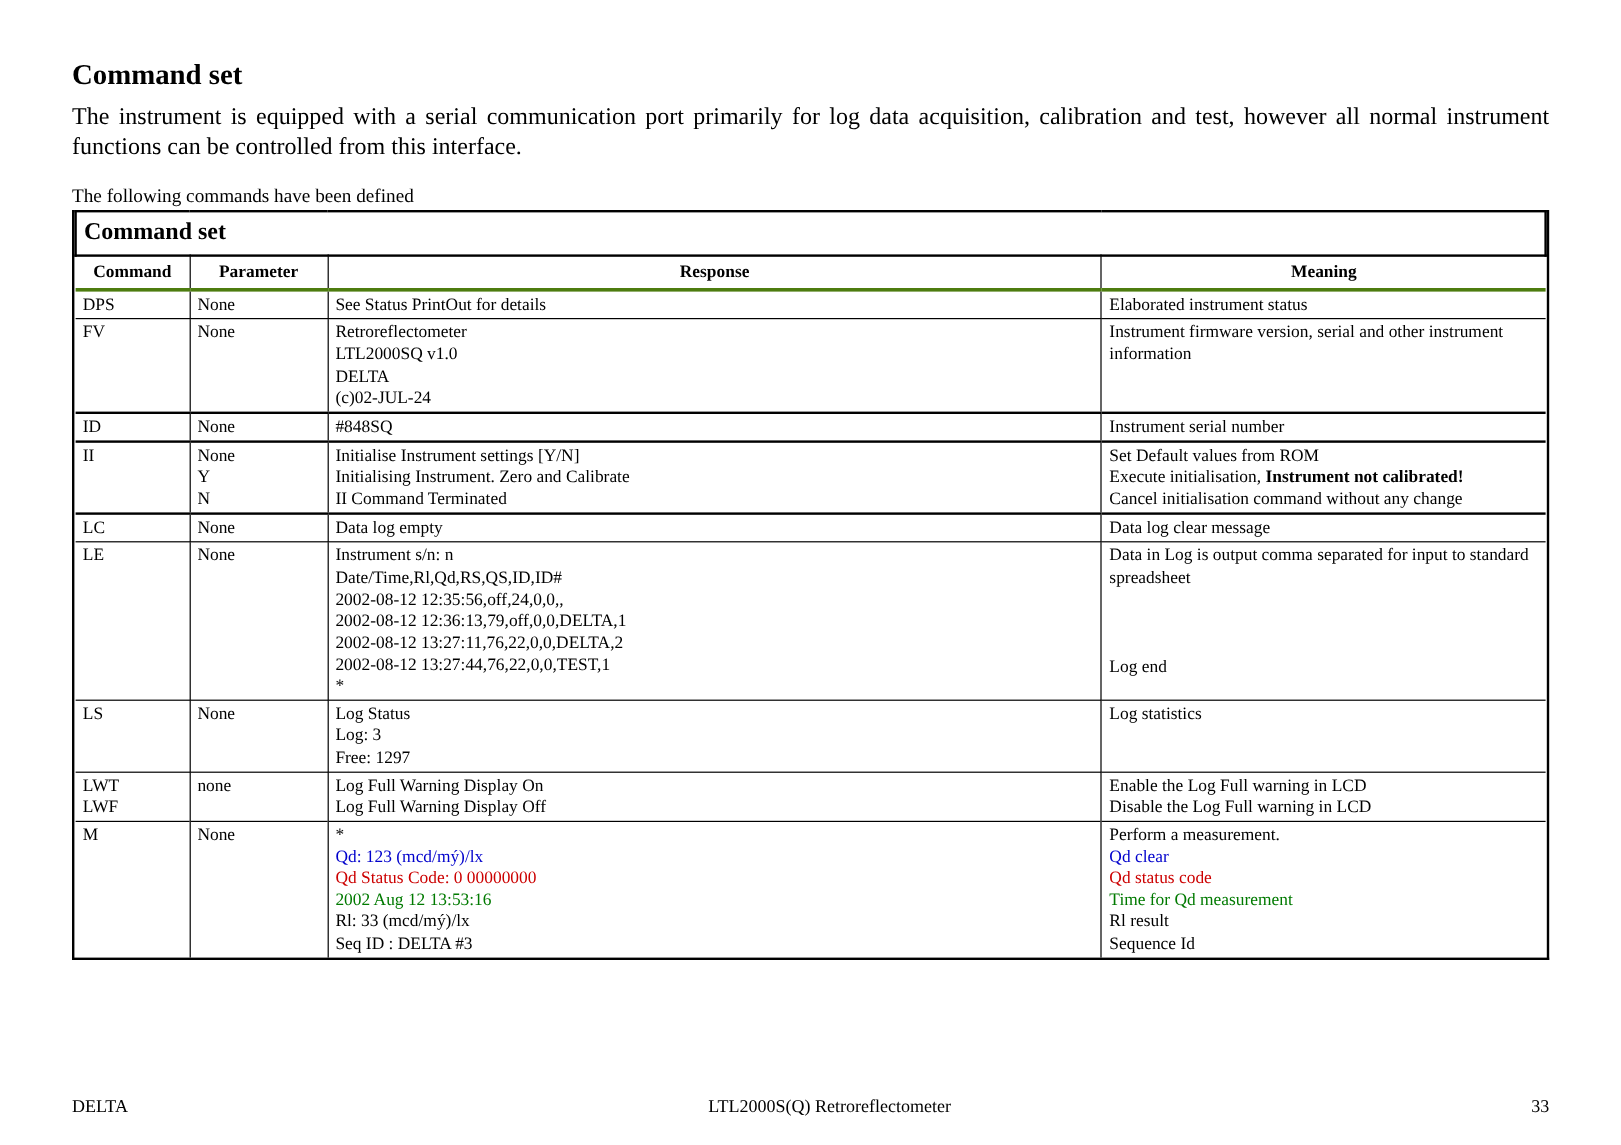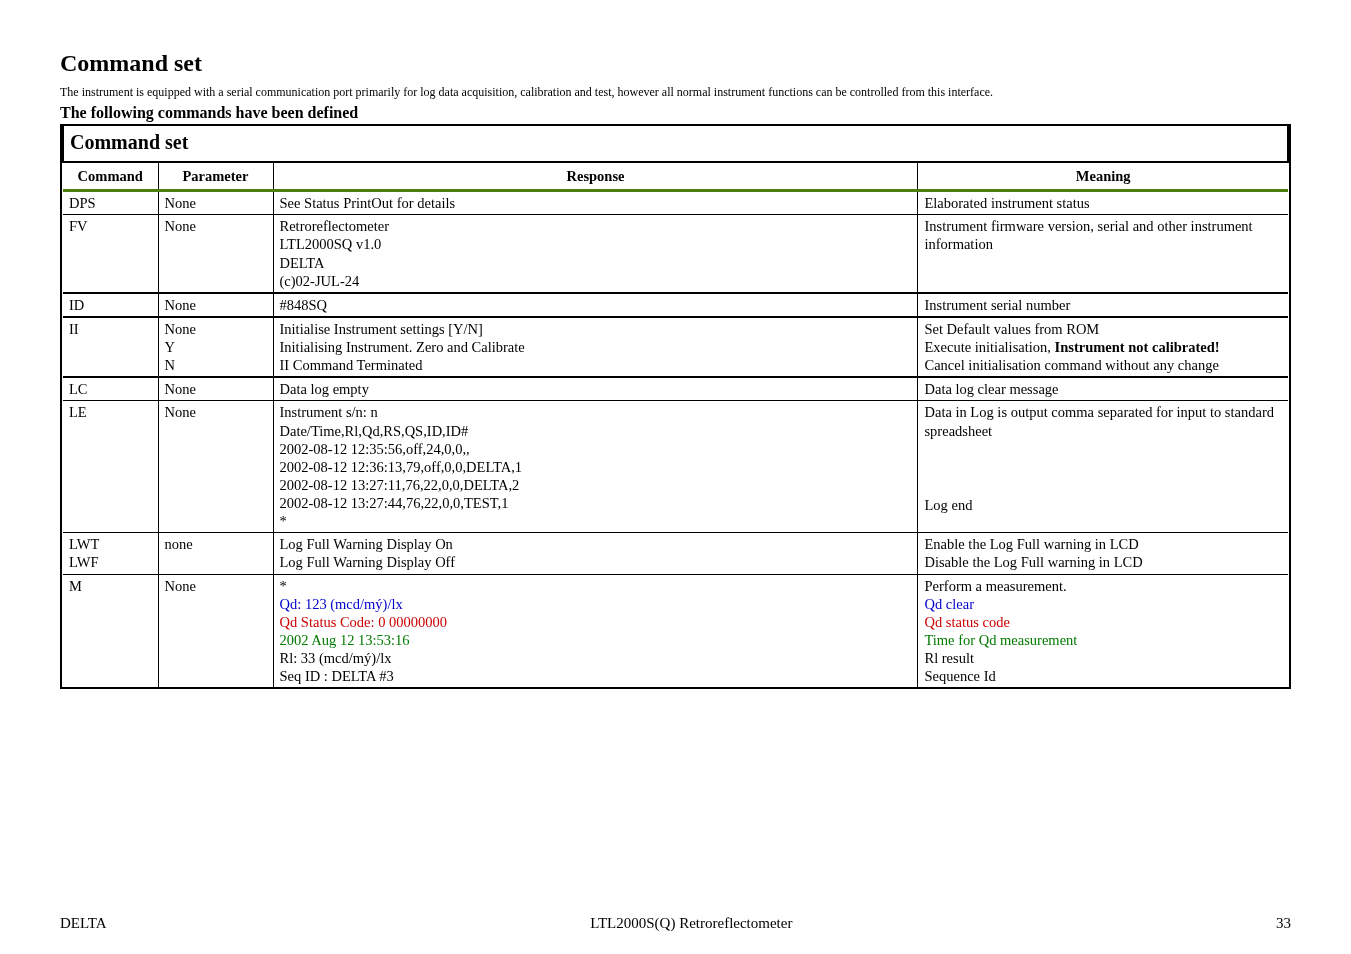--- a/index.html
+++ b/index.html
@@ -18,28 +18,28 @@
     padding: 50px 60px 20px 60px;
     position: relative;
     height: 100%;
   }
   h2.section-title {
     font-size: 24px;
     font-weight: bold;
     margin: 0 0 8px 0;
   }
   p.intro {
-    font-size: 12px;
+    font-size: 20px;
     text-align: justify;
-    margin: 0 0 4px 0;
+    margin: 0 0 20px 0;
     line-height: 1.25;
   }
   p.subhead {
     font-size: 16px;
-    font-weight: bold;
+    font-weight: normal;
     margin: 0 0 2px 0;
   }
   table.cmd {
     border-collapse: collapse;
     width: 100%;
     table-layout: fixed;
   }
   table.cmd col.c1 { width: 95px; }
   table.cmd col.c2 { width: 115px; }
   table.cmd col.c3 { width: auto; }
@@ -179,20 +179,28 @@
 2002-08-12 13:27:11,76,22,0,0,DELTA,2
 2002-08-12 13:27:44,76,22,0,0,TEST,1
 *</td>
         <td>
           <div>Data in  Log is output comma separated for input to standard spreadsheet</div>
           <div style="height:56px"></div>
           <div>Log end</div>
         </td>
       </tr>
 
+      <tr>
+        <td class="vright">LS</td>
+        <td class="vright">None</td>
+        <td class="vright" style="white-space:pre-line">Log Status
+Log:   3
+Free: 1297</td>
+        <td>Log statistics</td>
+      </tr>
 
       <tr>
         <td class="vright" style="border-bottom:none">
           <span>LWT</span><br>
           <span>LWF</span>
         </td>
         <td class="vright" style="border-bottom:none">none</td>
         <td class="vright" style="border-bottom:none">
           <span>Log Full Warning Display On</span><br>
           <span>Log Full Warning Display Off</span>

